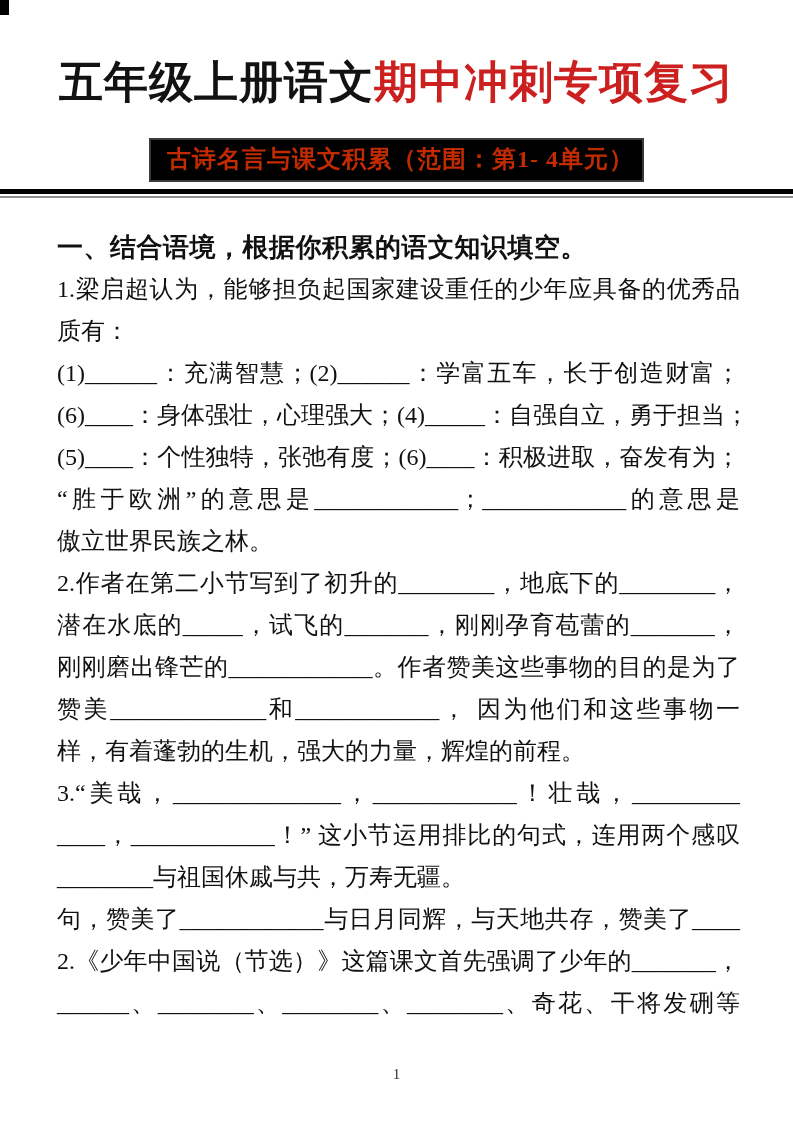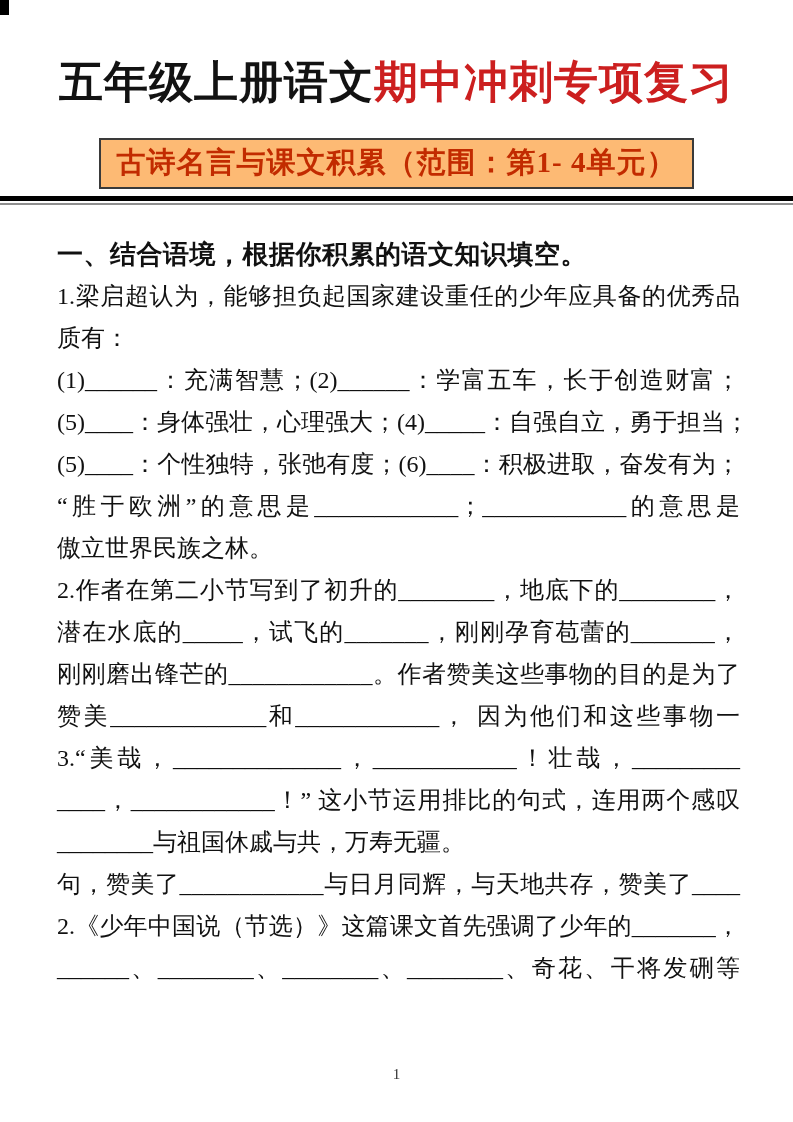--- a/index.html
+++ b/index.html
@@ -28,27 +28,27 @@
     font-weight: bold;
     line-height: 1.15;
     letter-spacing: 1px;
     white-space: nowrap;
   }
   .title .t-black { color: #121212; }
   .title .t-red   { color: #cc1f1f; }
   .subtitle-row { text-align: center; margin-top: 18px; }
   .subtitle-banner {
     display: inline-block;
-    background: #fdba74;
+    background: #000000;
     border: 2px solid #3a3a3a;
     color: #c22b00;
     font-weight: bold;
-    font-size: 29px;
+    font-size: 24px;
     line-height: 1.35;
-    padding: 3px 16px 5px 16px;
+    padding: 3px 8px 5px 16px;
     letter-spacing: 1px;
     white-space: nowrap;
   }
   .divider { margin-top: 7px; width: 793px; }
   .divider .rule-black { height: 5px; background: #000000; }
   .divider .rule-gap   { height: 2px; background: #ffffff; }
   .divider .rule-gray  { height: 2px; background: #8f8f8f; }
   .body-text {
     margin: 28px 53px 0 57px;
     width: 683px;
@@ -98,28 +98,29 @@
     <div class="rule-gap"></div>
     <div class="rule-gray"></div>
   </div>
 
   <div class="body-text">
     <div class="section-heading">一、结合语境，根据你积累的语文知识填空。</div>
 
     <div class="line">1.梁启超认为，能够担负起国家建设重任的少年应具备的优秀品</div>
     <div class="line short">质有：</div>
     <div class="line">(1)______：充满智慧；(2)______：学富五车，长于创造财富；</div>
-    <div class="line">(5)____：身体强壮，心理强大；(4)_____：自强自立，勇于担当；</div>
+    <div class="line">(6)____：身体强壮，心理强大；(4)_____：自强自立，勇于担当；</div>
     <div class="line">(5)____：个性独特，张弛有度；(6)____：积极进取，奋发有为；</div>
     <div class="line">“胜于欧洲”的意思是____________；____________的意思是</div>
     <div class="line short">傲立世界民族之林。</div>
     <div class="line">2.作者在第二小节写到了初升的________，地底下的________，</div>
     <div class="line">潜在水底的_____，试飞的_______，刚刚孕育苞蕾的_______，</div>
     <div class="line">刚刚磨出锋芒的____________。作者赞美这些事物的目的是为了</div>
     <div class="line">赞美_____________和____________， 因为他们和这些事物一</div>
+    <div class="line short">样，有着蓬勃的生机，强大的力量，辉煌的前程。</div>
     <div class="line">3.“美哉，______________，____________！壮哉，_________</div>
     <div class="line">____，____________！” 这小节运用排比的句式，连用两个感叹</div>
     <div class="line short">________与祖国休戚与共，万寿无疆。</div>
     <div class="line">句，赞美了____________与日月同辉，与天地共存，赞美了____</div>
     <div class="line">2.《少年中国说（节选）》这篇课文首先强调了少年的_______，</div>
     <div class="line">______、________、________、________、奇花、干将发硎等</div>
   </div>
 
   <div class="page-number">1</div>
 

